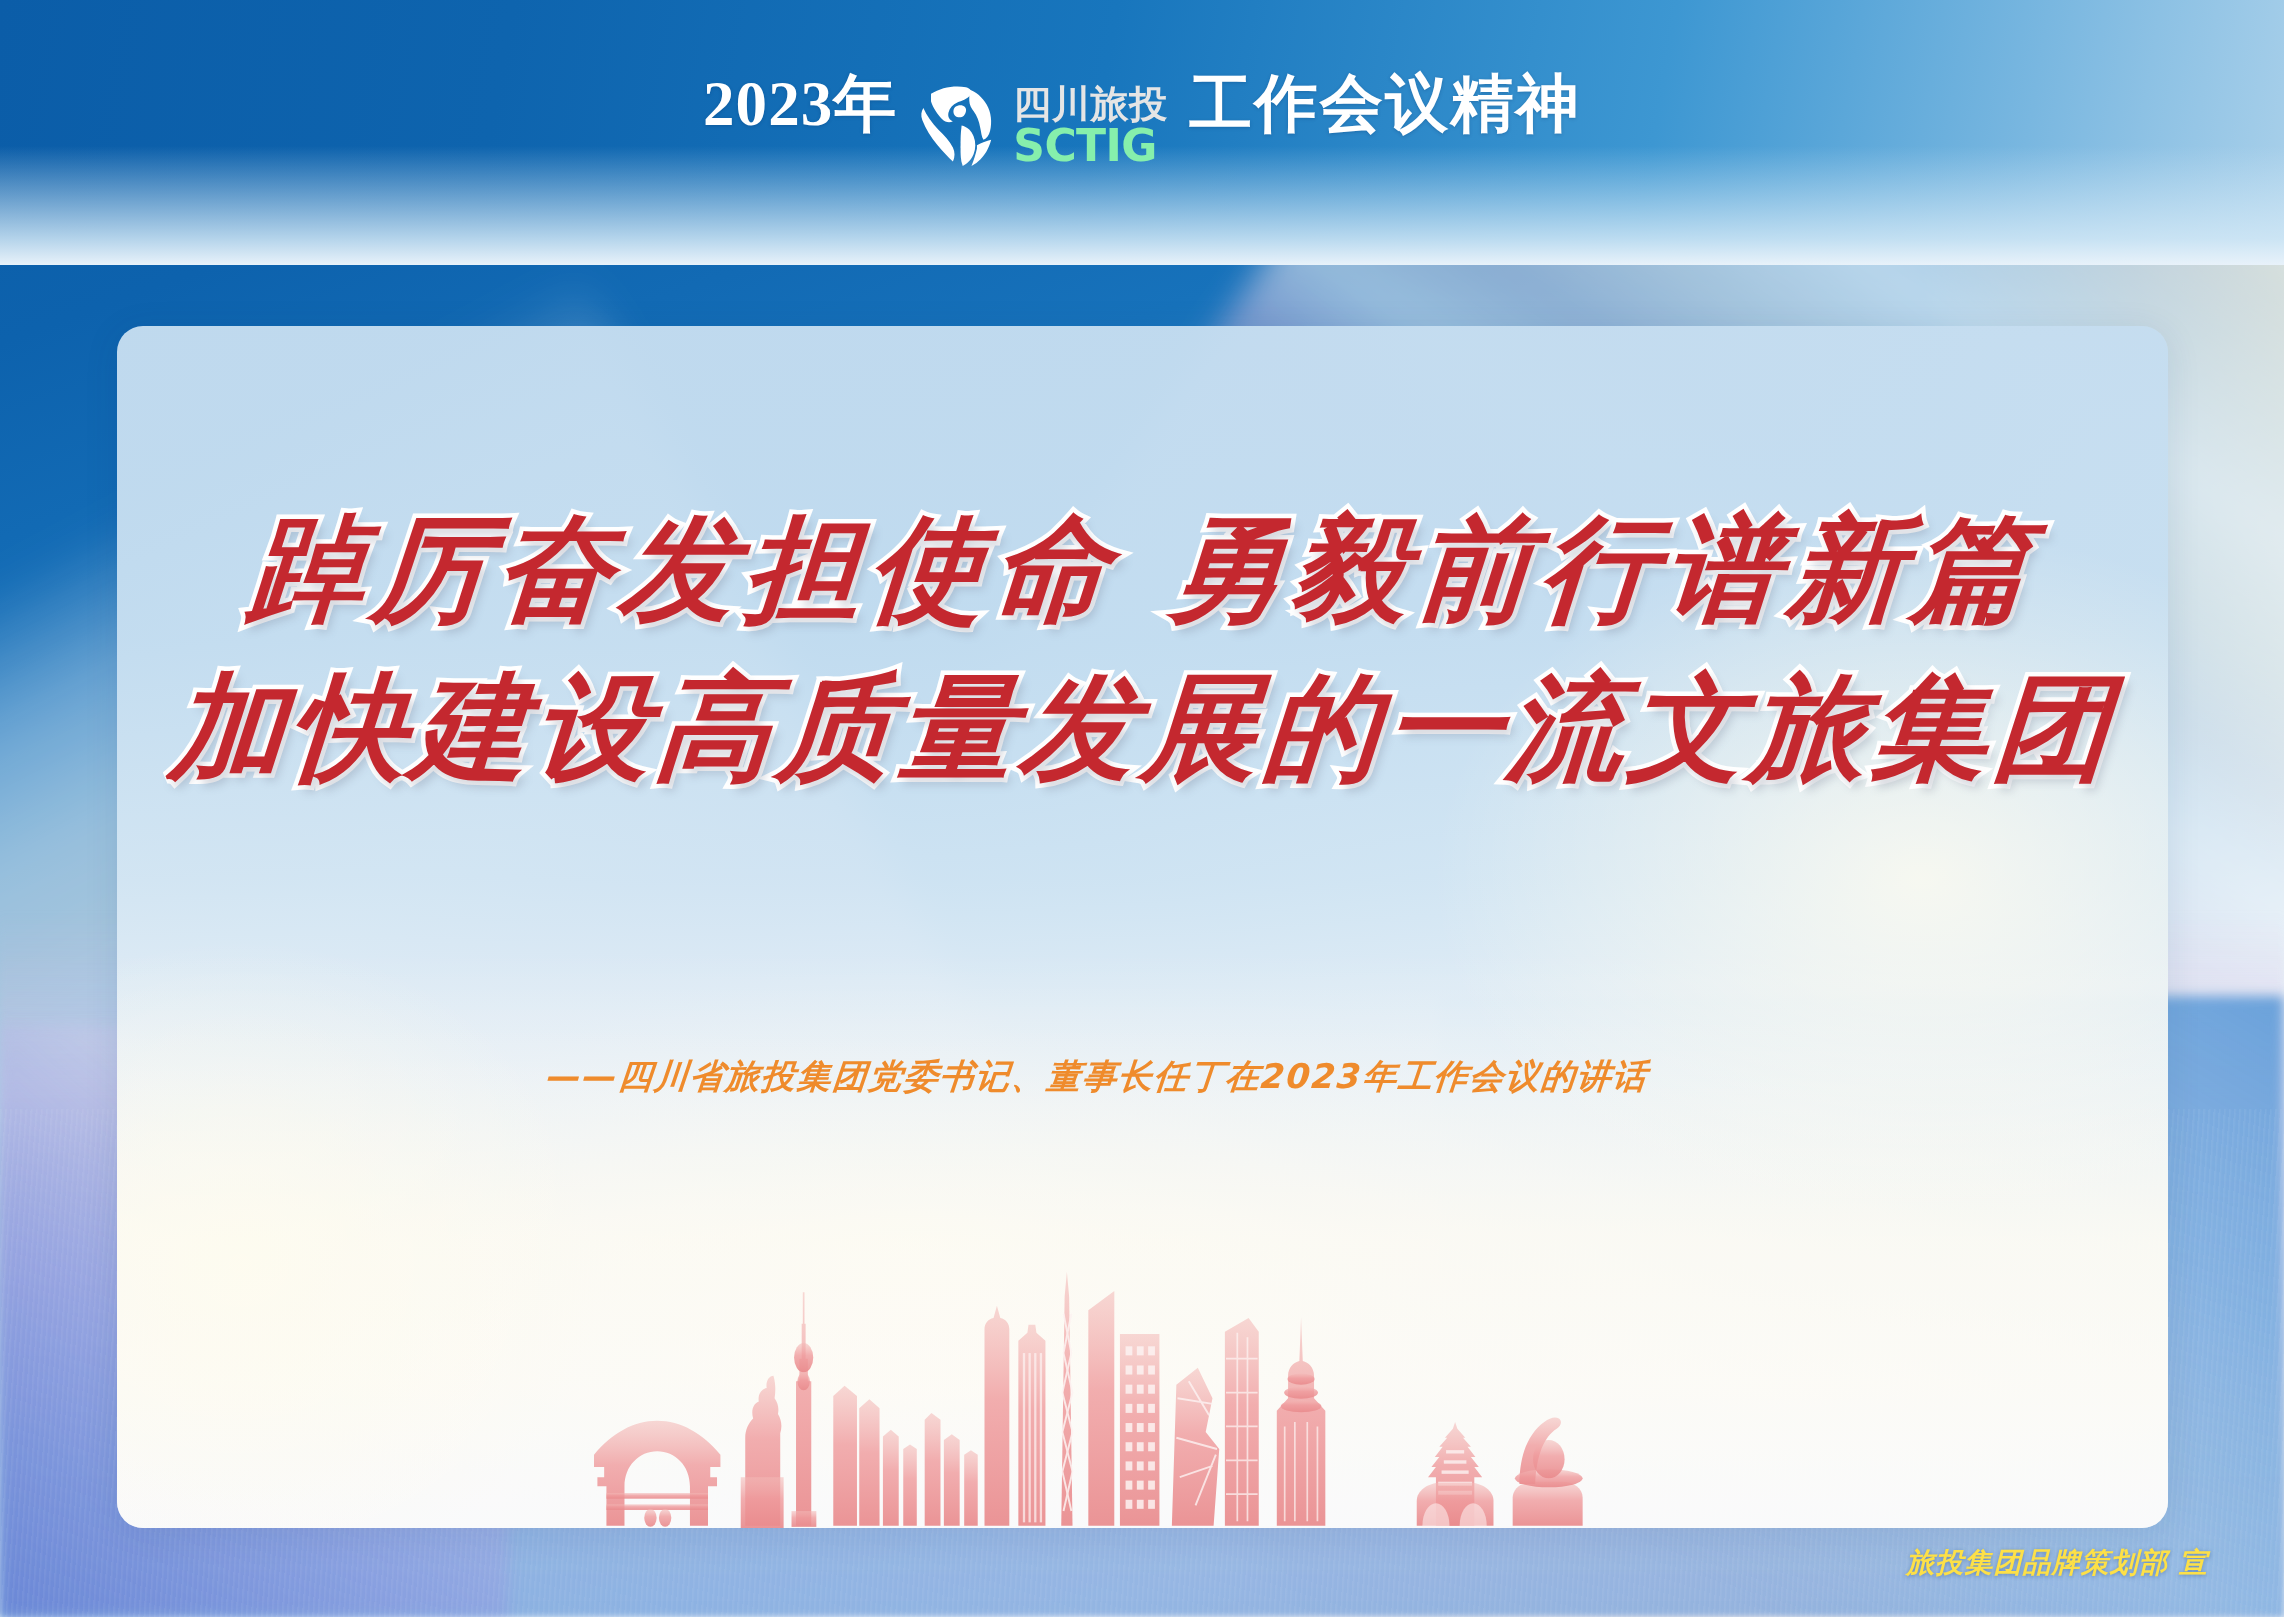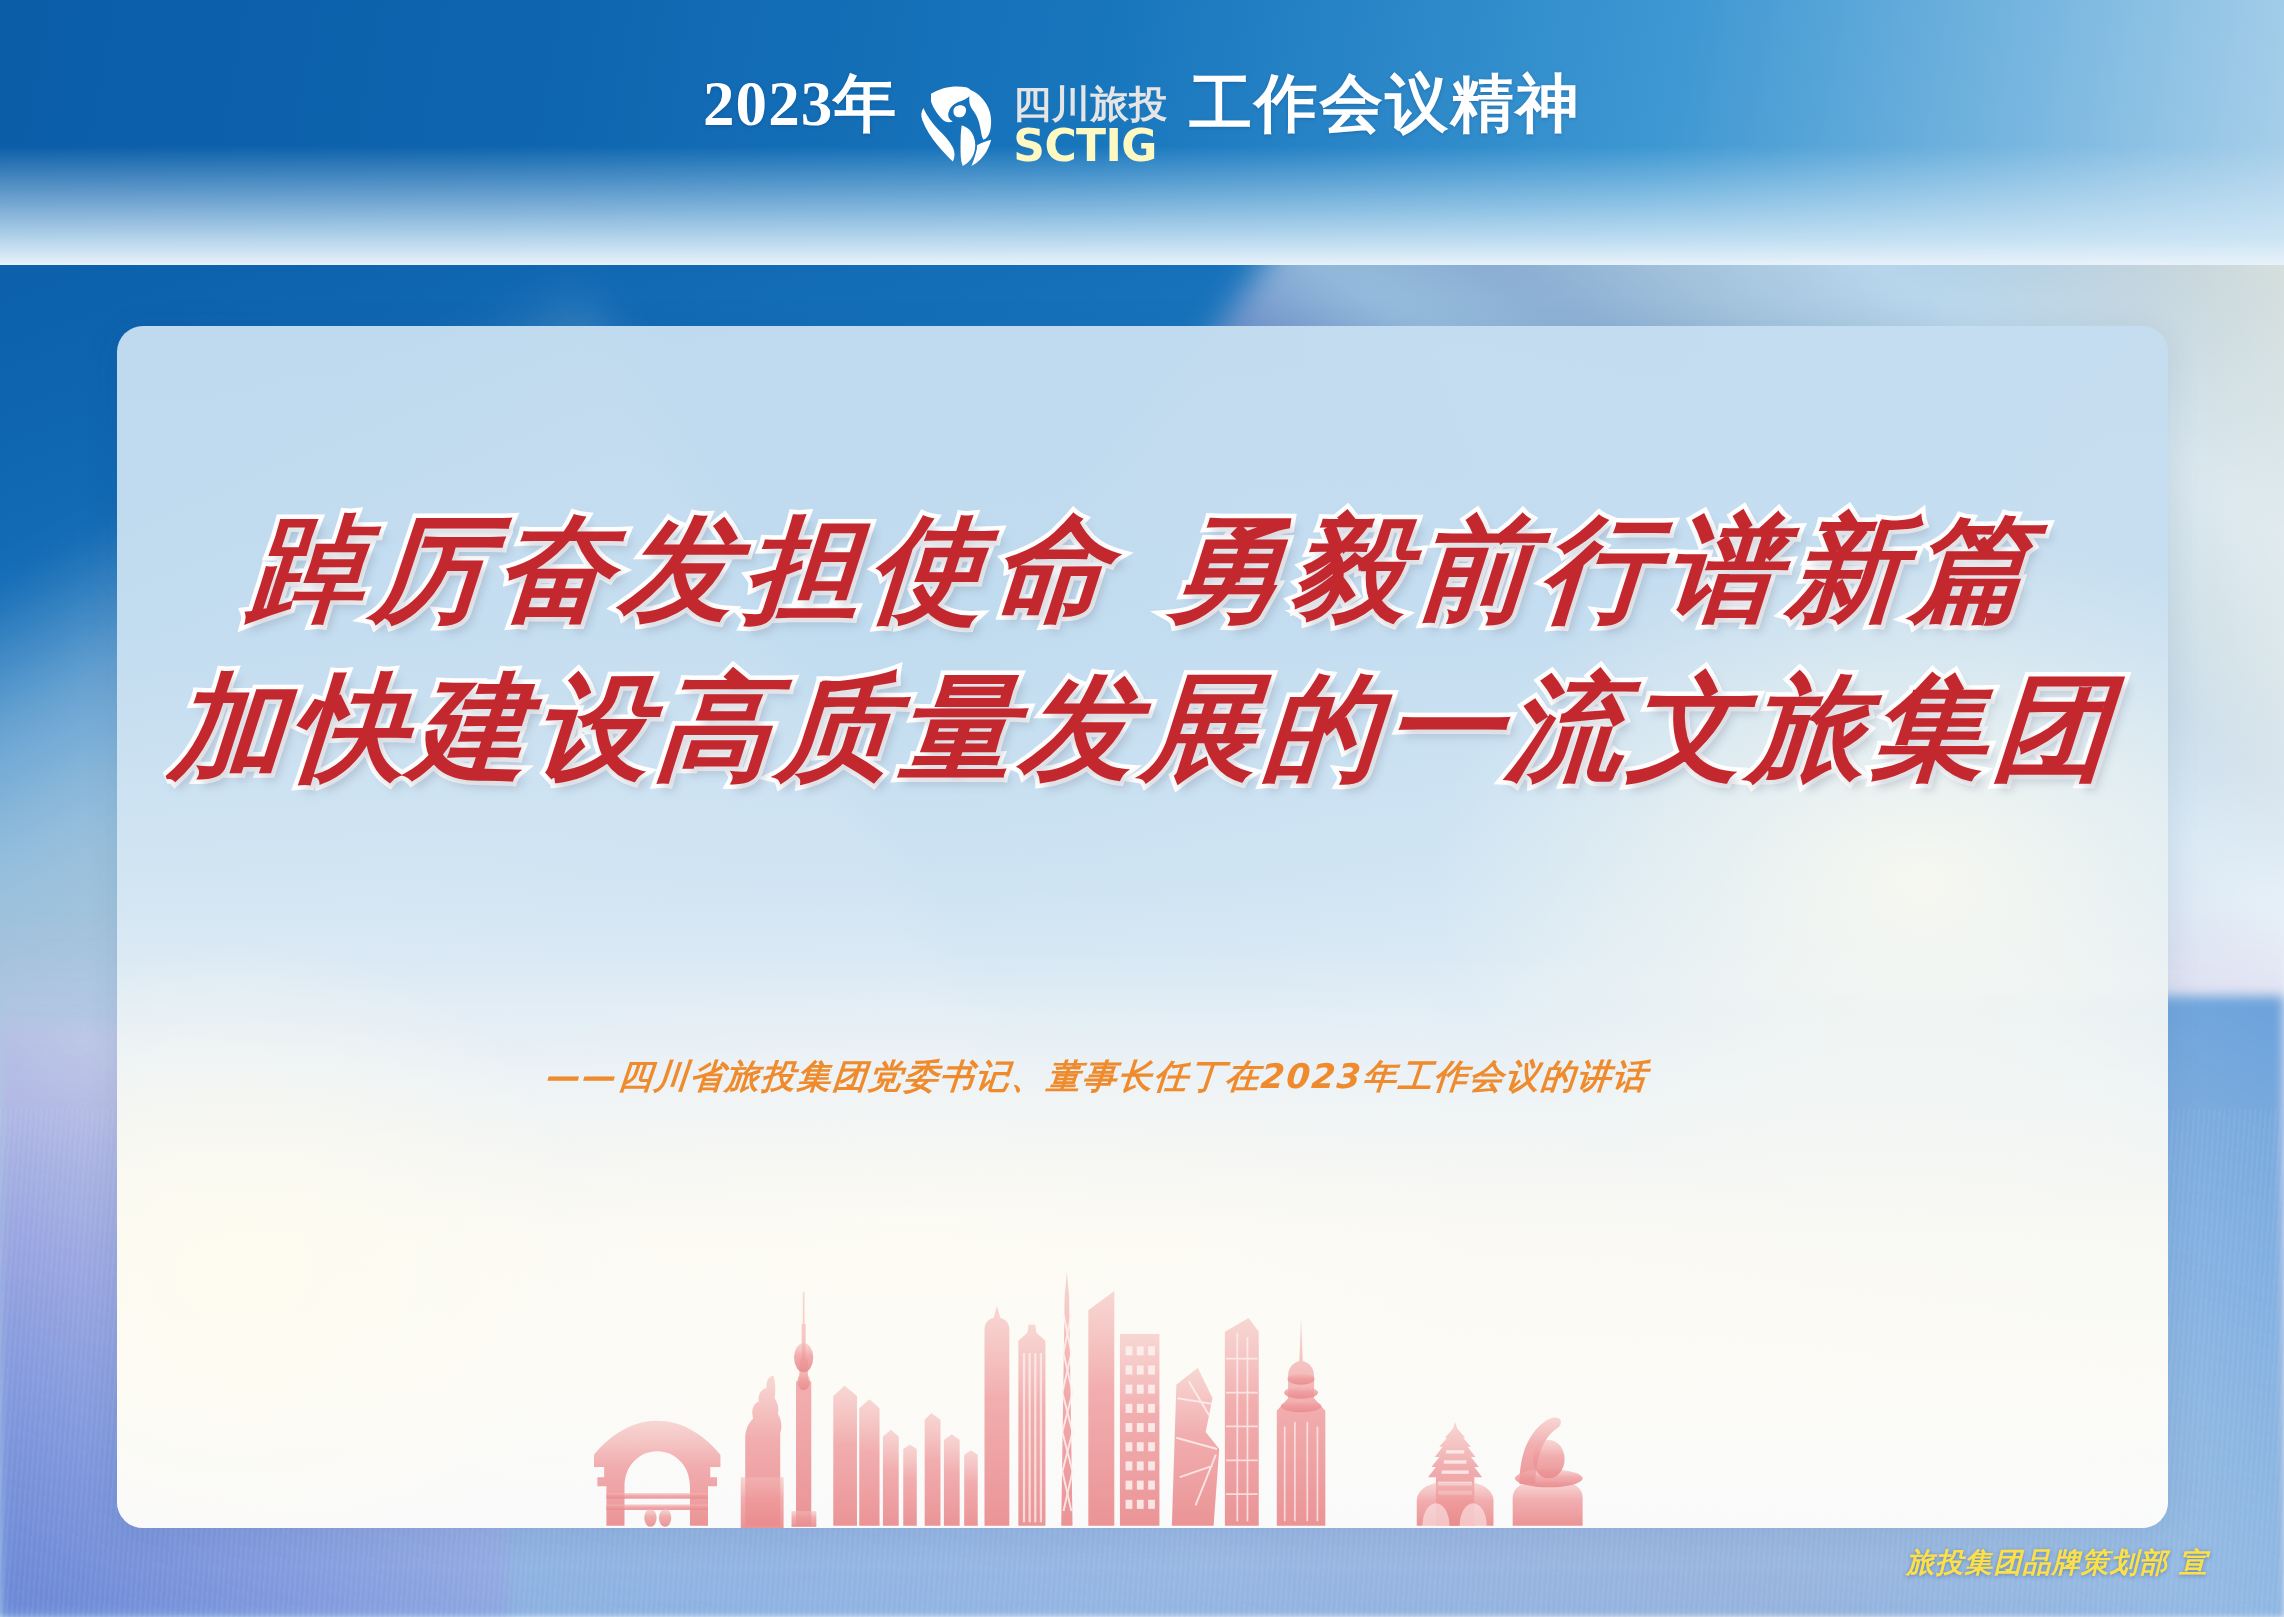--- a/index.html
+++ b/index.html
@@ -129,21 +129,21 @@
   }
   .hdr-year{ font-family:"Liberation Serif","DejaVu Serif",serif; letter-spacing:1.1px;}
   .logo-lockup{display:flex;align-items:center;gap:12.4px;}
   .logo-mark{width:82px;height:85px;flex:0 0 auto;}
   .logo-words{display:flex;flex-direction:column;justify-content:center;line-height:.96;}
   .logo-cn{
     color:#e5e5e5;font-size:38px;font-weight:700;letter-spacing:0.6px;
     font-family:"DejaVu Sans","Liberation Sans",sans-serif;
   }
   .logo-en{
-    color:#fef9c3;font-size:44px;font-weight:800;letter-spacing:-0.6px;
+    color:#86efac;font-size:44px;font-weight:800;letter-spacing:-0.6px;
     font-family:"DejaVu Sans","Liberation Sans",sans-serif;
     margin-top:2.3px;
   }
 
   
   .card{
     position:absolute;
     left:117px;top:326px;
     width:2051px;height:1202px;
     border-radius:26px;

